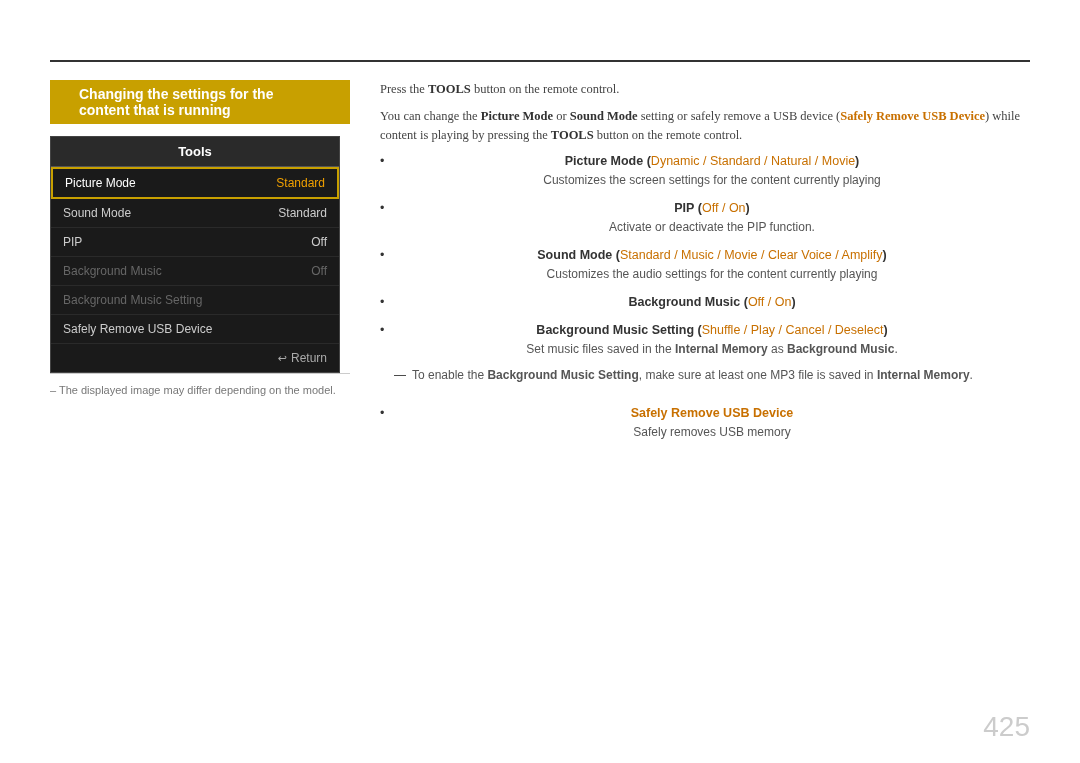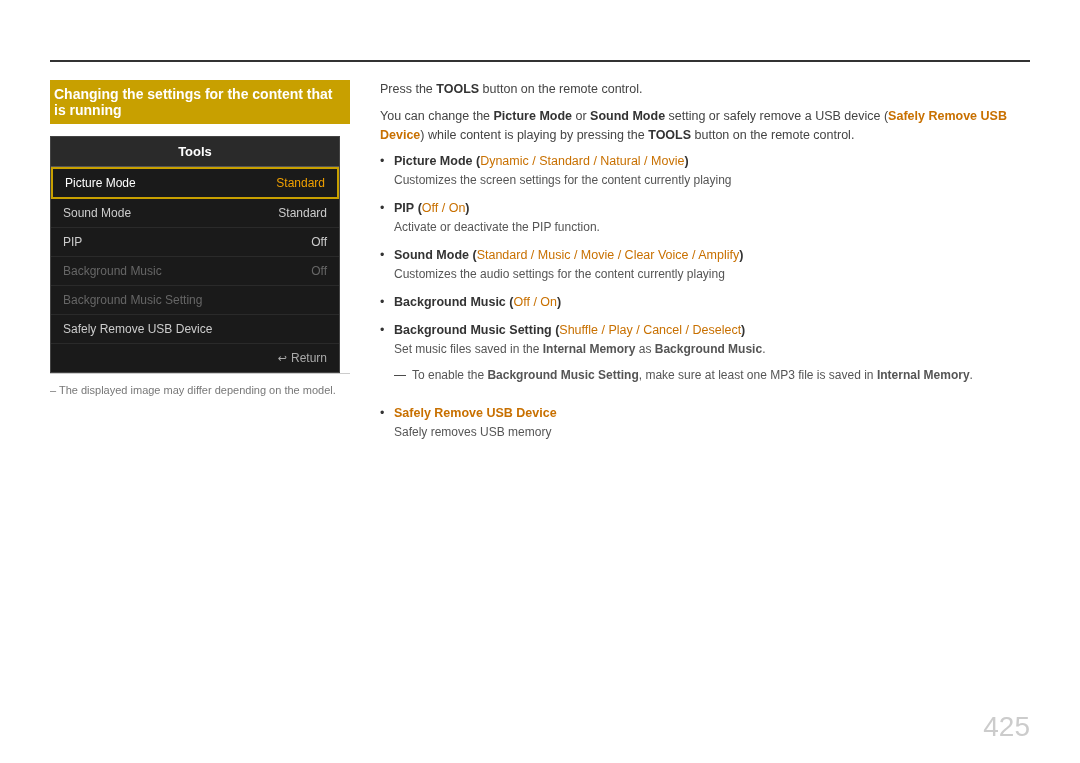--- a/index.html
+++ b/index.html
@@ -39,21 +39,21 @@
     .right-panel {
       margin-left: 330px;
     }
 
     
     .section-title {
       background: #c8a000;
       color: #ffffff;
       font-size: 14px;
       font-weight: bold;
-      padding: 6px 4px;
+      padding: 6px 29px;
       display: inline-block;
       margin-bottom: 12px;
     }
 
     
     .tools-menu {
       background: #1a1a1a;
       border: 1px solid #444;
       width: 290px;
       color: #ccc;
@@ -122,36 +122,38 @@
       font-size: 11px;
       color: #777;
     }
 
     
     .intro-text {
       font-size: 12.5px;
       color: #444;
       margin-bottom: 8px;
       line-height: 1.5;
+      font-family: Liberation Serif, serif;
     }
 
     .intro-text b { font-weight: bold; color: #333; }
     .intro-text .orange { color: #c87000; font-weight: bold; }
 
     .bullet-list {
       list-style: none;
       padding: 0;
     }
 
     .bullet-list li {
       position: relative;
       padding-left: 14px;
       margin-bottom: 10px;
       font-size: 12.5px;
       line-height: 1.5;
+      text-align: center;
     }
 
     .bullet-list li::before {
       content: '•';
       position: absolute;
       left: 0;
       top: 0;
       color: #333;
     }
 

